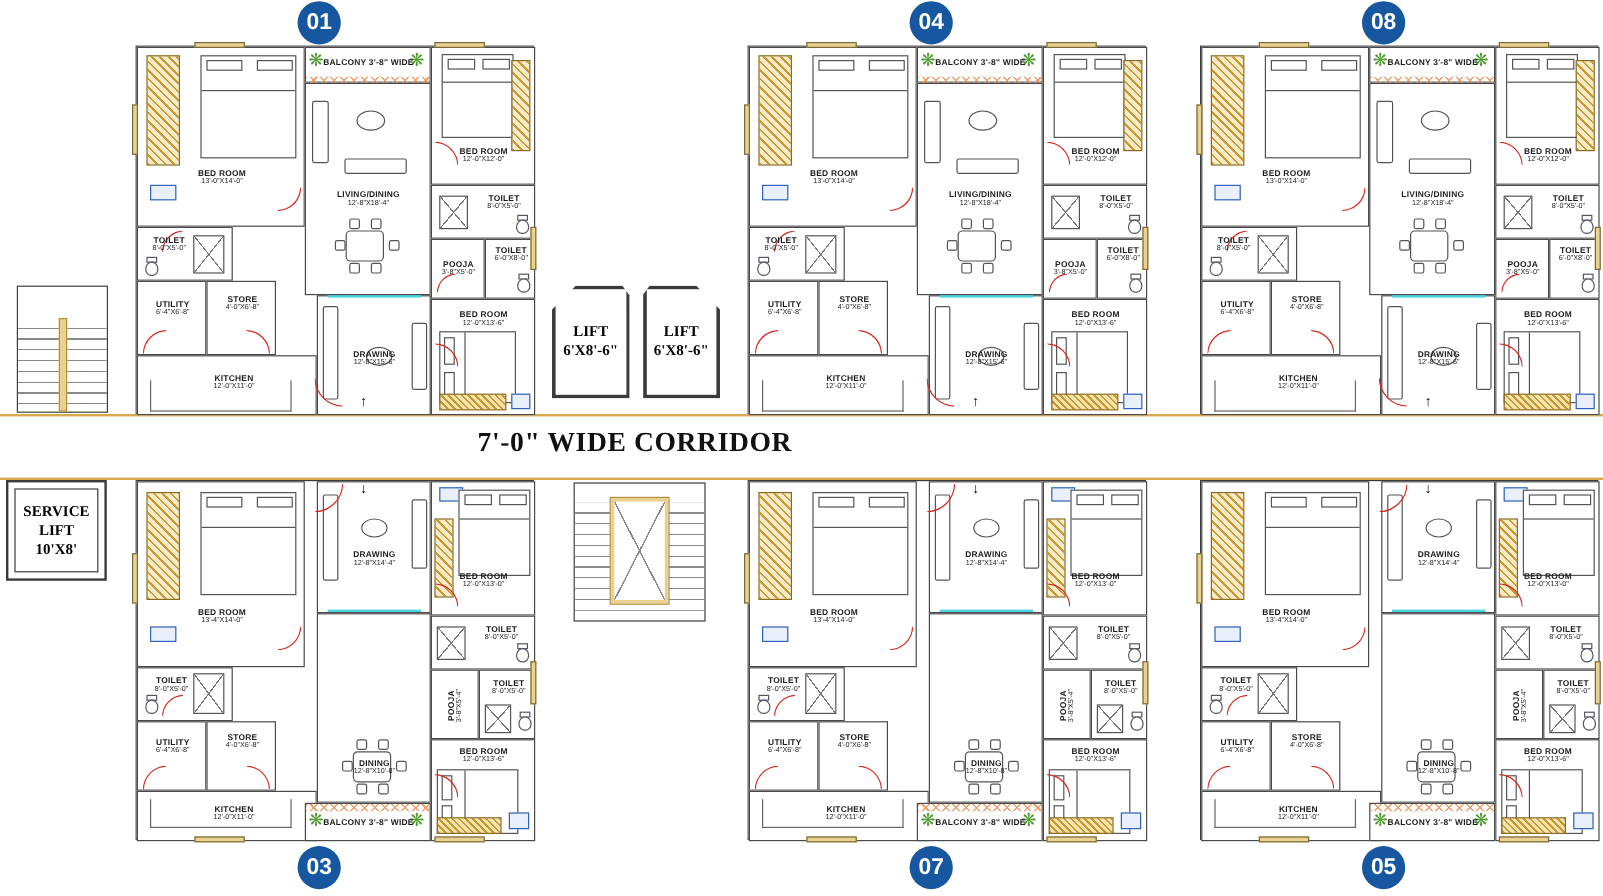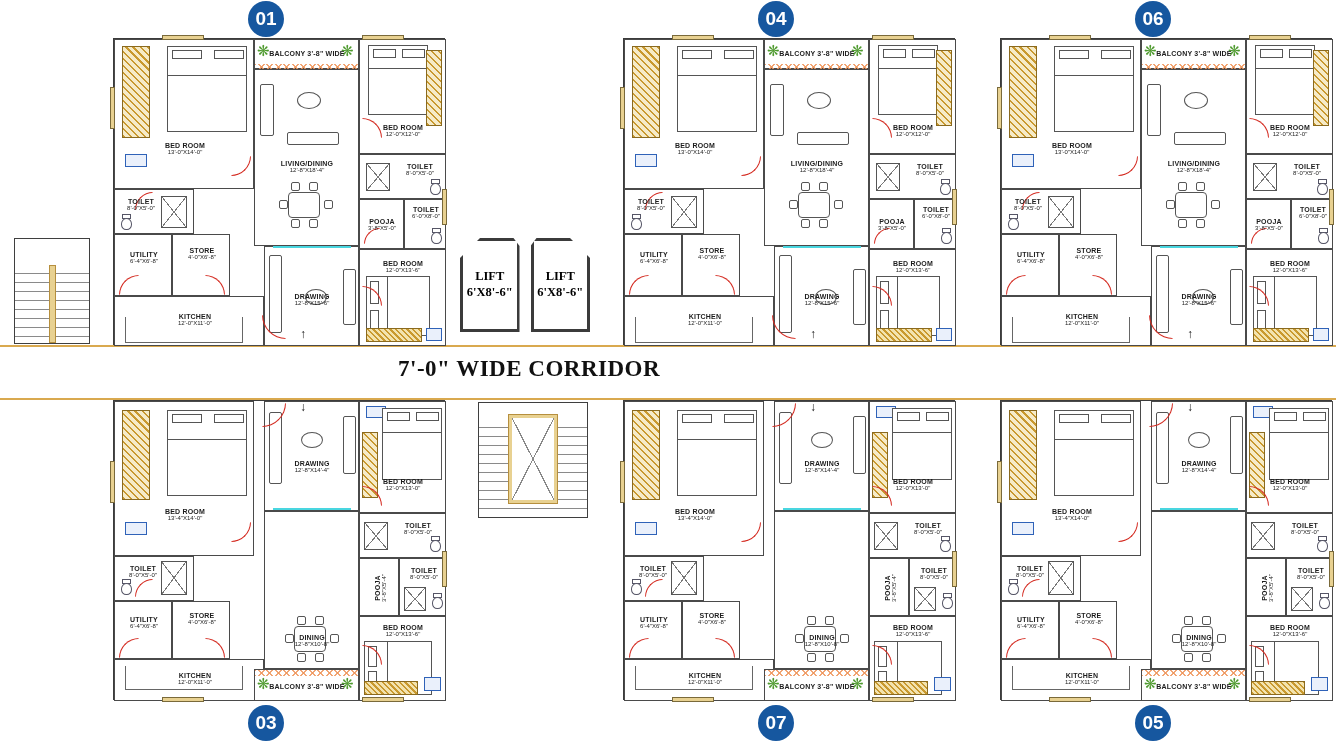--- a/index.html
+++ b/index.html
@@ -11,21 +11,21 @@
   .rlabel{position:absolute;transform:translate(-50%,-50%);text-align:center;color:#1c1c1c;white-space:nowrap;z-index:5}
   .rlabel.vert{transform:translate(-50%,-50%) rotate(-90deg)}
   .rname{display:block;font-size:7px;font-weight:700;letter-spacing:.2px}
   .rdims{display:block;font-size:6px}
   .badge{position:absolute;width:36px;height:36px;border-radius:50%;background:#16579f;color:#fff;
          display:flex;align-items:center;justify-content:center;font-weight:700;font-size:19px;z-index:9}
   .corridor{position:absolute;left:0;top:345px;width:1336px;height:55px;
             border-top:2px solid #d9a94f;border-bottom:2px solid #d9a94f;background:#fff}
   .corridor-label{position:absolute;left:398px;top:356px;font-family:"Liberation Serif",serif;
             font-size:23px;font-weight:700;color:#111;letter-spacing:.5px;z-index:6}
-  .liftblock{position:absolute;left:460px;top:238px;width:130px;height:94px;display:flex;gap:11px}
+  .liftblock{position:absolute;left:460px;top:238px;width:140px;height:94px;display:flex;gap:11px}
   .shaft{flex:1;border:3px solid #3b3b3b;background:#fff;display:flex;flex-direction:column;
          align-items:center;justify-content:center;font-family:"Liberation Serif",serif;
          font-weight:700;font-size:12.5px;line-height:1.25;text-align:center}
   .shaft.l{clip-path:polygon(0 20px,20px 0,calc(100% - 6px) 0,100% 8px,100% 100%,0 100%)}
   .shaft.r{clip-path:polygon(0 8px,6px 0,calc(100% - 20px) 0,100% 20px,100% 100%,0 100%)}
   .svclift{position:absolute;left:5px;top:400px;width:84px;height:84px;border:2px solid #3b3b3b;padding:5px;background:#fff}
   .svcinner{width:100%;height:100%;border:1.3px solid #3b3b3b;display:flex;flex-direction:column;
          align-items:center;justify-content:center;font-family:"Liberation Serif",serif;
          font-weight:700;font-size:12.5px;line-height:1.3;text-align:center}
   .stair{position:absolute;border:1.5px solid #3f3f3f;background:#fff}
@@ -74,20 +74,26 @@
     <div class="shaft l">
       <span>LIFT</span>
       <span>6'X8'-6"</span>
     </div>
     <div class="shaft r">
       <span>LIFT</span>
       <span>6'X8'-6"</span>
     </div>
   </div>
 
+  <div class="svclift">
+    <div class="svcinner">
+      <span>SERVICE LIFT</span>
+      <span>10'X8'</span>
+    </div>
+  </div>
 
   <div class="stair" style="left:14px;top:238px;width:76px;height:106px">
     <div class="treads" style="top:26px;bottom:0"></div>
     <div class="rail" style="left:34px;top:26px;width:7px;bottom:0"></div>
   </div>
 
   <div class="stair" style="left:478px;top:402px;width:110px;height:116px">
     <div class="treads" style="top:16px;bottom:8px"></div>
     <div class="landing" style="left:30px;top:12px;width:48px;height:88px">
       <div class="xcross"></div>
@@ -973,15 +979,15 @@
         </div>
       </div>
       <div class="win" style="position: absolute; left: 48px; top: -4px; width: 42px; height: 5px;"></div>
       <div class="win" style="position: absolute; left: 248px; top: -4px; width: 42px; height: 5px;"></div>
       <div class="win" style="position: absolute; left: -4px; top: 48px; width: 5px; height: 42px;"></div>
       <div class="win" style="position: absolute; left: 328px; top: 150px; width: 5px; height: 36px;"></div>
       <div class="arc" style="position: absolute; left: 148px; top: 276px; width: 24px; height: 24px; transform: rotate(180deg); transform-origin: 50% 50%;"></div>
       <span class="earrow" style="position: absolute; left: 186px; top: 288px;">↑</span>
     </div>
     <div class="badge" style="position: absolute; left: 1135px; top: 1px; width: 36px; height: 36px;">
-      <span>06</span>
+      <span>08</span>
     </div>
   </div>
 
 </body></html>

